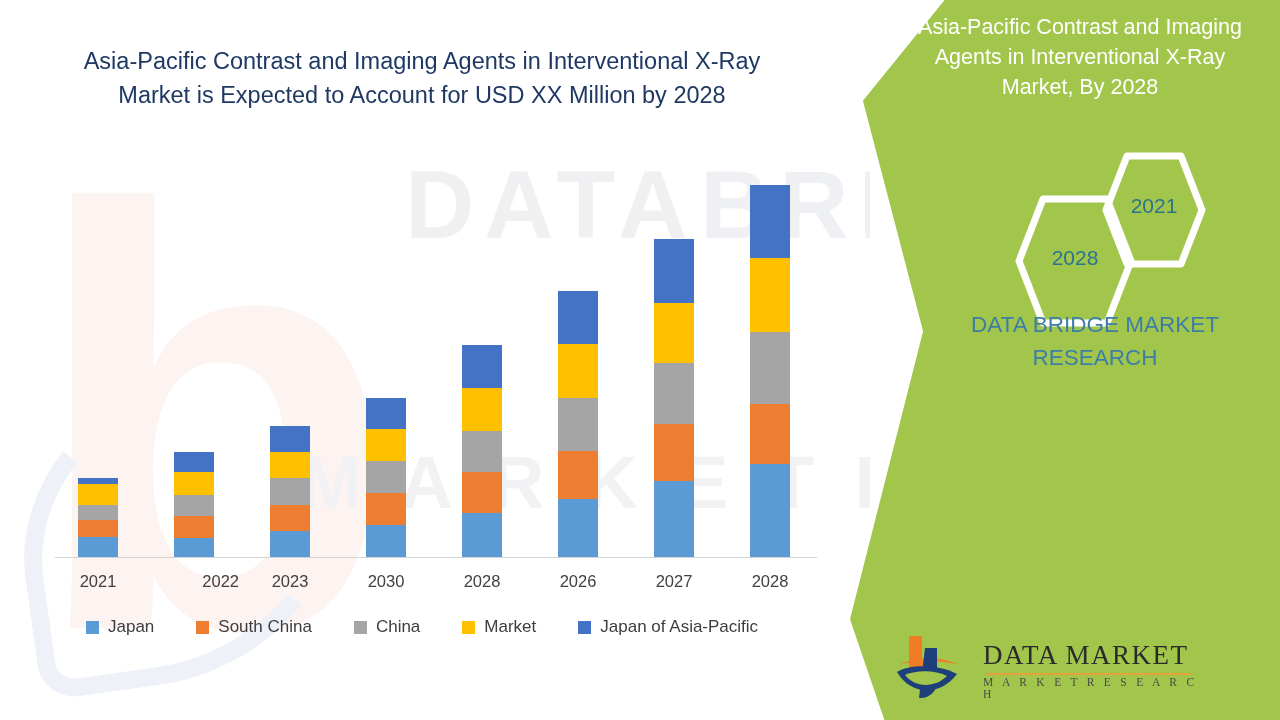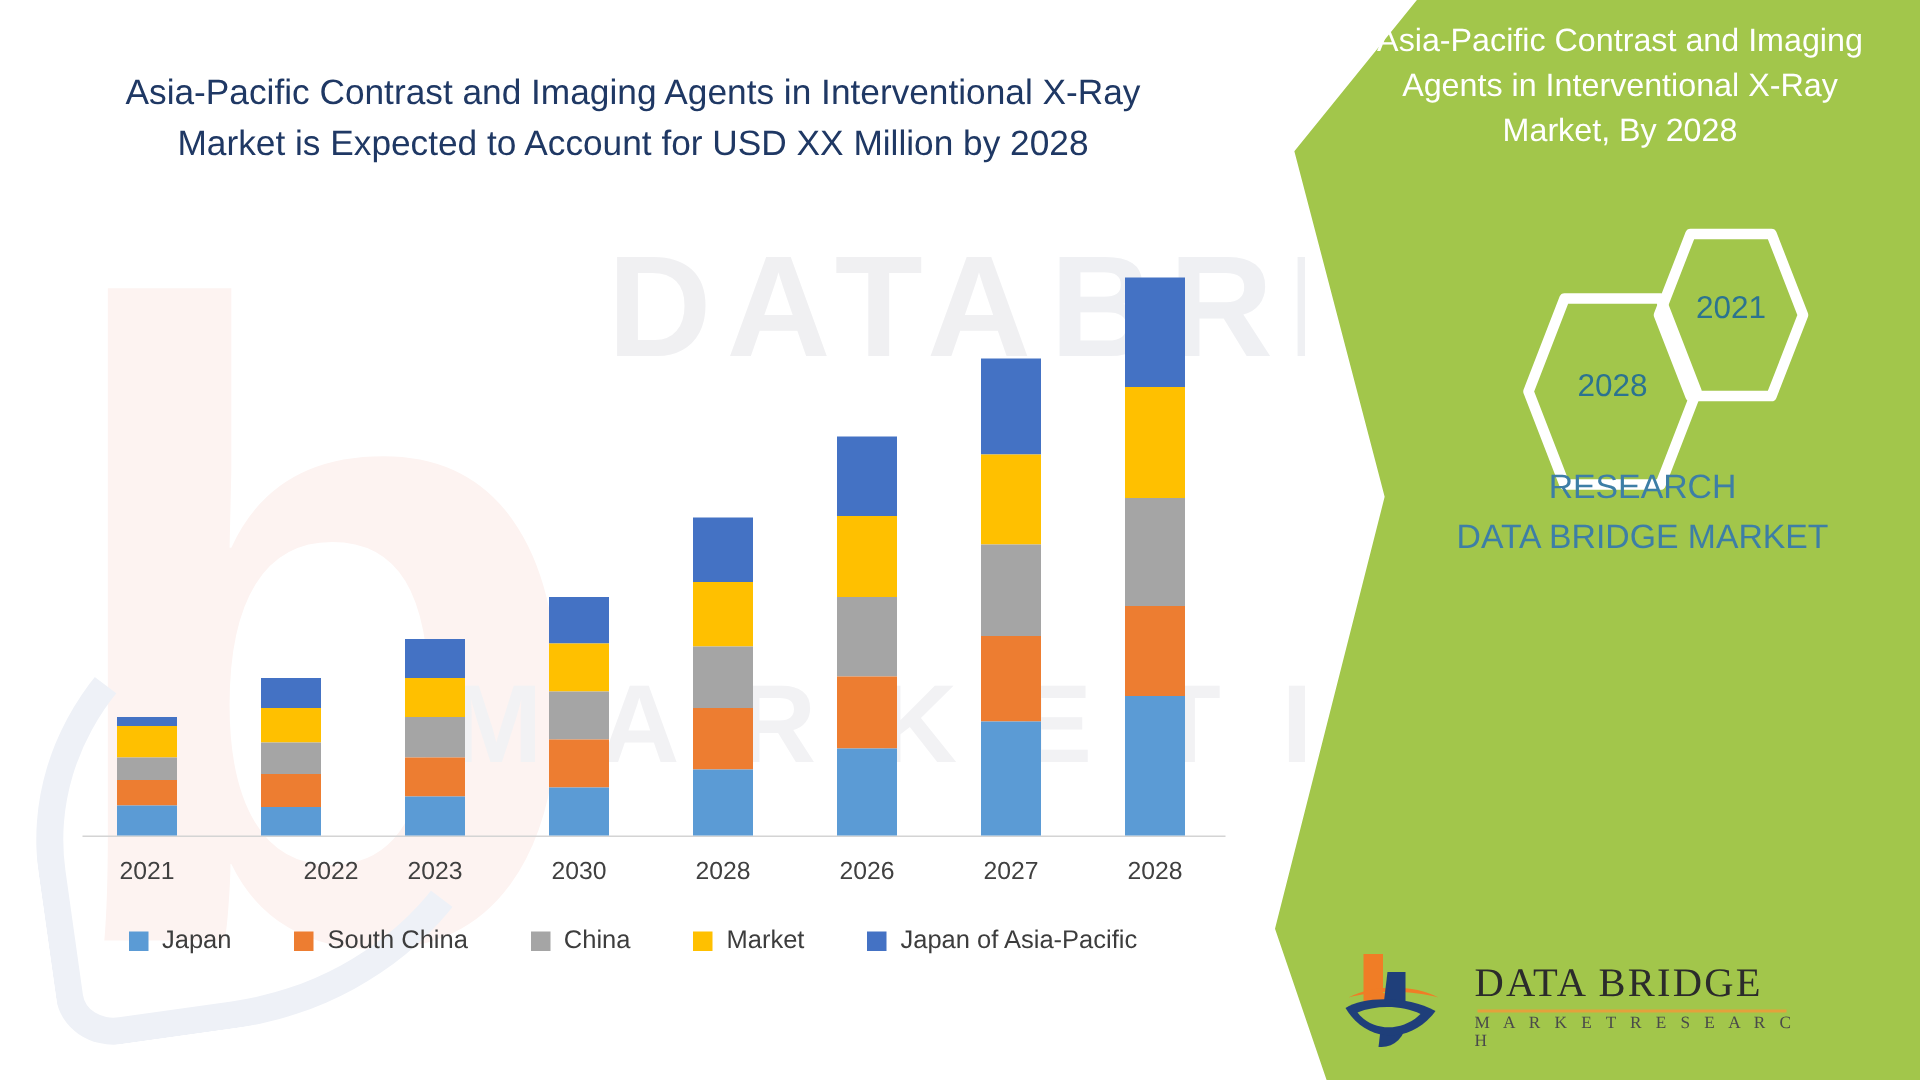--- a/index.html
+++ b/index.html
@@ -281,35 +281,35 @@
     </div>
     <div class="hex" style="left:4px; top:42px;">
       <svg width="126" height="138" viewBox="0 0 126 138" aria-hidden="true">
         <polygon points="31,7 95,7 119,69 95,131 31,131 7,69" fill="none" stroke="#ffffff" stroke-width="7" stroke-linejoin="round"></polygon>
       </svg>
       <div class="hex-label" style="top:54px;">2028</div>
     </div>
   </div>
 
   <div class="brand">
+    <div>DATA BRIDGE MARKET</div>
     <div>RESEARCH</div>
-    <div>DATA BRIDGE MARKET</div>
   </div>
 
   <div class="logo">
     <div class="logo-mark">
       <svg width="78" height="66" viewBox="0 0 78 66" aria-hidden="true">
         <path d="M14 2 h13 v26 a13 13 0 1 1 -13 13 z" fill="#f07d26"></path>
         <path d="M27 2 h13 v26 a13 13 0 1 1 -13 13 z" fill="none"></path>
         <path d="M4 31 C20 22, 48 22, 64 31 C48 26, 20 26, 4 31 z" fill="#f07d26"></path>
         <path d="M30 14 h12 v34 a16 16 0 0 1 -16 16 h-2 z" fill="#1f3f7a"></path>
         <path d="M2 38 C14 30, 44 30, 62 40 C46 62, 16 62, 2 38 z" fill="#1f3f7a"></path>
         <path d="M10 41 C22 36, 40 36, 52 42 C40 54, 20 54, 10 41 z" fill="#a2c64b"></path>
       </svg>
     </div>
     <div class="logo-text">
-      <div class="logo-main">DATA BRIDGE</div>
+      <div class="logo-main">DATA MARKET</div>
       <div class="logo-rule"></div>
       <div class="logo-sub">M A R K E T   R E S E A R C H</div>
     </div>
   </div>
 
 </div>
 
 </body></html>

